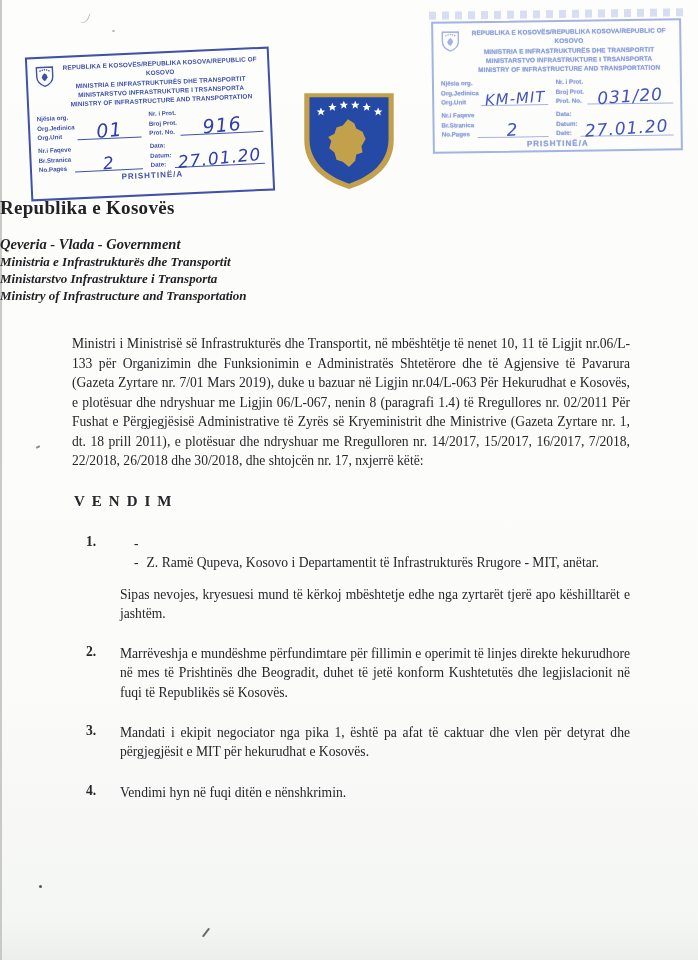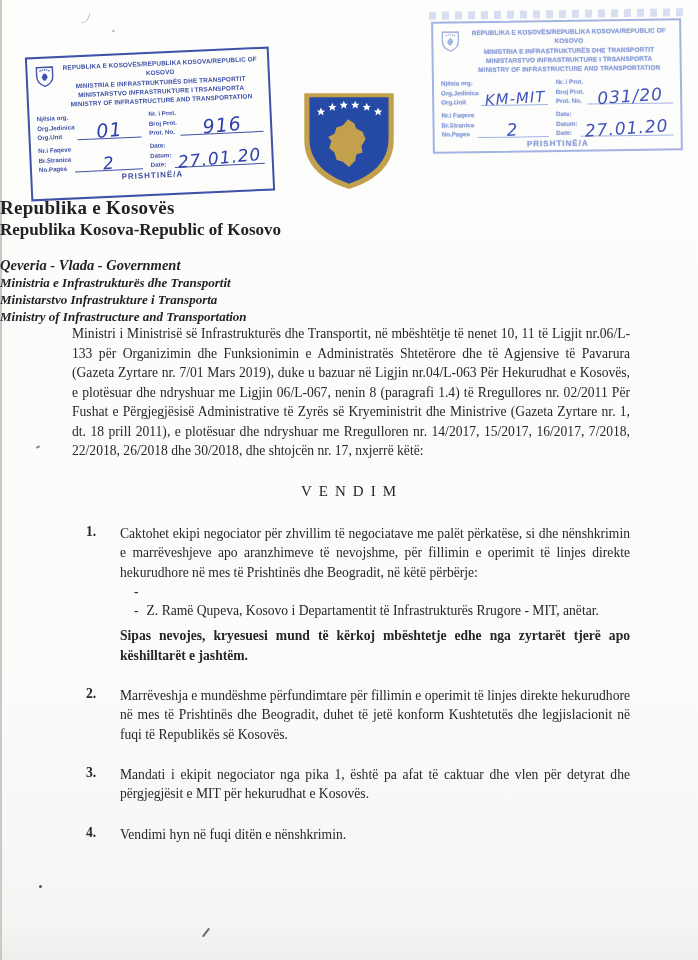--- a/index.html
+++ b/index.html
@@ -60,34 +60,34 @@
   .arms { position:absolute; left:296px; top:88px; width:106px; height:104px; }
 
   
   .letterhead { position:absolute; top:197px; left:0; width:100%; color:#222226; }
   .lh1 { font-size:19px; font-weight:bold; letter-spacing:.3px; }
   .lh2 { font-size:17px; font-weight:bold; margin-top:1px; }
   .lh3 { font-size:14.5px; font-weight:bold; font-style:italic; margin-top:17px; }
   .lh4, .lh5, .lh6 { font-size:13px; font-weight:bold; font-style:italic; margin-top:1px; }
 
   
-  .content { position:absolute; top:324px; left:72px; width:558px; }
+  .content { position:absolute; top:334px; left:72px; width:558px; }
   .intro { font-size:13.6px; line-height:1.44; text-align:justify; }
   .vendim {
-    text-align:center; font-size:15px; font-weight:normal;
+    text-align:left; font-size:15px; font-weight:bold;
     letter-spacing:7px; margin:22px 0 24px 2px;
   }
   .items { list-style:none; }
   .item { display:flex; margin-bottom:21px; }
   .item-no { flex:0 0 48px; font-weight:bold; font-size:13.6px; padding-left:14px; }
   .item-body { flex:1; font-size:13.6px; line-height:1.42; text-align:justify; }
   .bullets { list-style:none; margin:0 0 0 14px; }
   .bullets li { display:flex; gap:8px; }
   .dash { flex:0 0 auto; }
-  .note { margin-top:6px;font-weight:bold; }
+  .note { margin-top:12px; }
 
   
   .artifact { position:absolute; }
   .a-scribble { left:82px; top:12px; width:7px; height:12px;
     border-right:1.5px solid #a9aebc; border-bottom:1.5px solid #b8bcc8;
     border-radius:0 0 80% 0; transform:rotate(18deg); opacity:.8; }
   .a-dot-top { left:112px; top:30px; width:3px; height:2px; background:#b4b8c2; border-radius:50%; }
   .a-tick { left:36px; top:446px; width:4px; height:2px; background:#8a8a90; transform:rotate(-25deg); }
   .a-dot-bottom { left:39px; top:885px; width:3px; height:3px; background:#55555a; border-radius:50%; }
   .a-slash { left:205px; top:927px; width:2px; height:11px; background:#6a6a70; transform:rotate(38deg); border-radius:1px; }
@@ -220,36 +220,34 @@
     <use href="#star" transform="translate(34,18.5)"></use>
     <use href="#star" transform="translate(45,16.5)"></use>
     <use href="#star" transform="translate(56,16.5)"></use>
     <use href="#star" transform="translate(67,18.5)"></use>
     <use href="#star" transform="translate(78,23)"></use>
     <path d="M49 30 L55 34 L57 39 L63 42 L66 49 L62 56 L63 62 L57 64 L56 70 L50 76 L44 71 L38 69 L36 62 L31 58 L33 51 L30 47 L36 44 L38 38 L44 36 Z" fill="#c3a04c"></path>
   </svg>
 
   <div class="letterhead">
     <div class="lh1">Republika e Kosovës</div>
-    <div class="lh2">Republika Kosova-Republic of Kosovo</div>
     <div class="lh3">Qeveria - Vlada - Government</div>
     <div class="lh4">Ministria e Infrastrukturës dhe Transportit</div>
     <div class="lh5">Ministarstvo Infrastrukture i Transporta</div>
     <div class="lh6">Ministry of Infrastructure and Transportation</div>
   </div>
 
   <div class="content">
     <p class="intro">Ministri i Ministrisë së Infrastrukturës dhe Transportit, në mbështëtje të nenet 10, 11 të Ligjit nr.06/L-133 për Organizimin dhe Funksionimin e Administratës Shtetërore dhe të Agjensive të Pavarura (Gazeta Zyrtare nr. 7/01 Mars 2019), duke u bazuar në Ligjin nr.04/L-063 Për Hekurudhat e Kosovës, e plotësuar dhe ndryshuar me Ligjin 06/L-067, nenin 8 (paragrafi 1.4) të Rregullores nr. 02/2011 Për Fushat e Përgjegjësisë Administrative të Zyrës së Kryeministrit dhe Ministrive (Gazeta Zyrtare nr. 1, dt. 18 prill 2011), e plotësuar dhe ndryshuar me Rregulloren nr. 14/2017, 15/2017, 16/2017, 7/2018, 22/2018, 26/2018 dhe 30/2018, dhe shtojcën nr. 17, nxjerrë këtë:</p>
     <h2 class="vendim">VENDIM</h2>
 
     <ol class="items">
       <li class="item">
         <span class="item-no">1.</span>
         <div class="item-body">
-          <div>Caktohet ekipi negociator për zhvillim të negociatave me palët përkatëse, si dhe nënshkrimin e marrëveshjeve apo aranzhimeve të nevojshme, për fillimin e operimit të linjes direkte hekurudhore në mes të Prishtinës dhe Beogradit, në këtë përbërje:</div>
           <ul class="bullets">
             <li>
               <span class="dash">-</span>
             </li>
             <li>
               <span class="dash">-</span>
               <span>Z. Ramë Qupeva, Kosovo i Departamentit të Infrastrukturës Rrugore - MIT, anëtar.</span>
             </li>
           </ul>
           <div class="note">Sipas nevojes, kryesuesi mund të kërkoj mbështetje edhe nga zyrtarët tjerë apo këshilltarët e jashtëm.</div>

